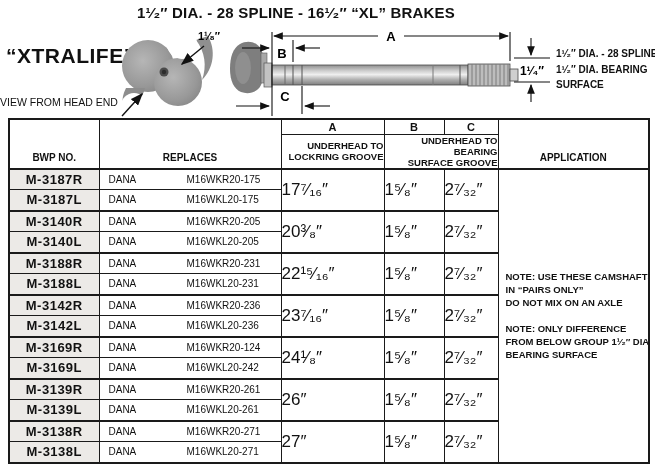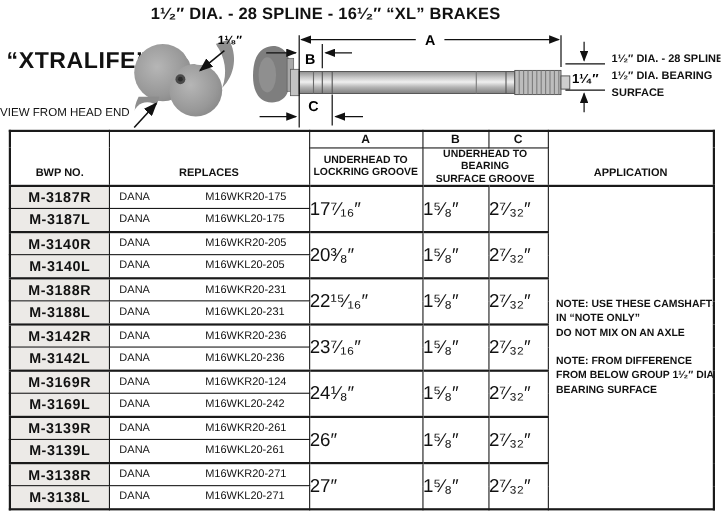--- a/index.html
+++ b/index.html
@@ -22,21 +22,21 @@
 
   table.spec-table { position:absolute; left:8px; top:118px; width:640px;
        border-collapse:collapse; table-layout:fixed;
        border:2px solid #1a1a1a; }
   .spec-table th, .spec-table td { border:1px solid #1a1a1a; overflow:hidden; }
   tr.hdr-top { height:15px; }
   tr.hdr-sub { height:29px; }
   tbody tr { height:21px; }
   th.tall { vertical-align:bottom; text-align:center; font-size:10px; font-weight:bold; padding-bottom:5px;margin-left:20px; }
   th.colbox { text-align:center; font-size:11px; font-weight:bold; }
-  th.sub { text-align:center; font-size:9.5px; font-weight:bold; line-height:11px; vertical-align:middle; }
+  th.sub { text-align:right; font-size:9.5px; font-weight:bold; line-height:11px; vertical-align:middle; }
   td.bwp { background:#eceae7; font-size:13px; font-weight:bold; text-align:center; letter-spacing:.5px; }
   td.rep { font-size:10px; padding-left:9px; }
   td.rep .brand-n { display:inline-block; width:78px; }
   td.val { font-size:17px; vertical-align:middle; }
   tr.grp td { border-top:2px solid #1a1a1a; }
   td.app { vertical-align:middle; padding-left:7px; font-size:9.5px; font-weight:bold; line-height:13px; }
   .note-line { min-height:13px; white-space:nowrap; }
 
   svg text { font-family:"Liberation Sans", sans-serif; }
 </style>
@@ -175,24 +175,24 @@
     </thead>
     <tbody>
       <tr class="grp">
         <td class="bwp">M-3187R</td>
         <td class="rep"><span class="brand-n">DANA</span><span>M16WKR20-175</span></td>
         <td class="val" rowspan="2">17⁷⁄₁₆″</td>
         <td class="val" rowspan="2">1⁵⁄₈″</td>
         <td class="val" rowspan="2">2⁷⁄₃₂″</td>
         <td class="app" rowspan="14">
           <div class="note-line">NOTE: USE THESE CAMSHAFTS</div>
-          <div class="note-line">IN “NOTE ONLY”</div>
+          <div class="note-line">IN “PAIRS ONLY”</div>
           <div class="note-line">DO NOT MIX ON AN AXLE</div>
           <div class="note-line"></div>
-          <div class="note-line">NOTE: FROM DIFFERENCE</div>
+          <div class="note-line">NOTE: ONLY DIFFERENCE</div>
           <div class="note-line">FROM BELOW GROUP 1¹⁄₂″ DIA.</div>
           <div class="note-line">BEARING SURFACE</div>
         </td>
       </tr>
       <tr>
         <td class="bwp">M-3187L</td>
         <td class="rep"><span class="brand-n">DANA</span><span>M16WKL20-175</span></td>
       </tr>
 
       <tr class="grp">

